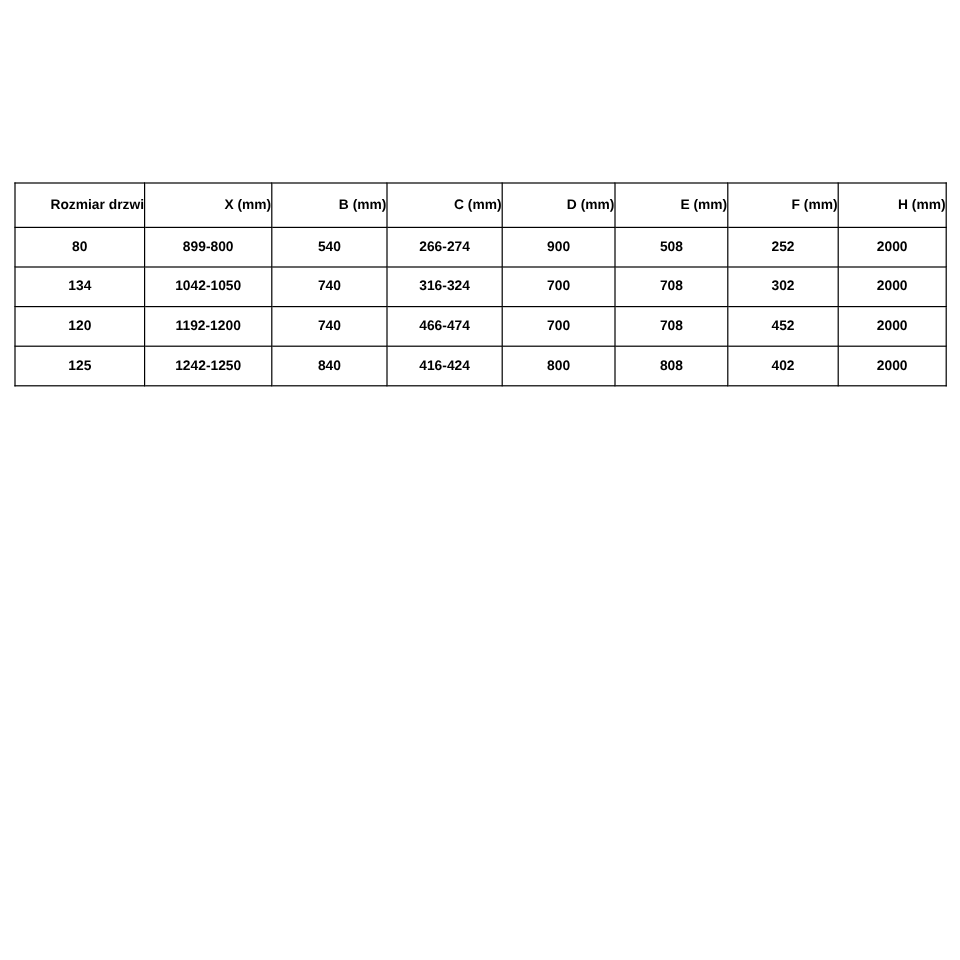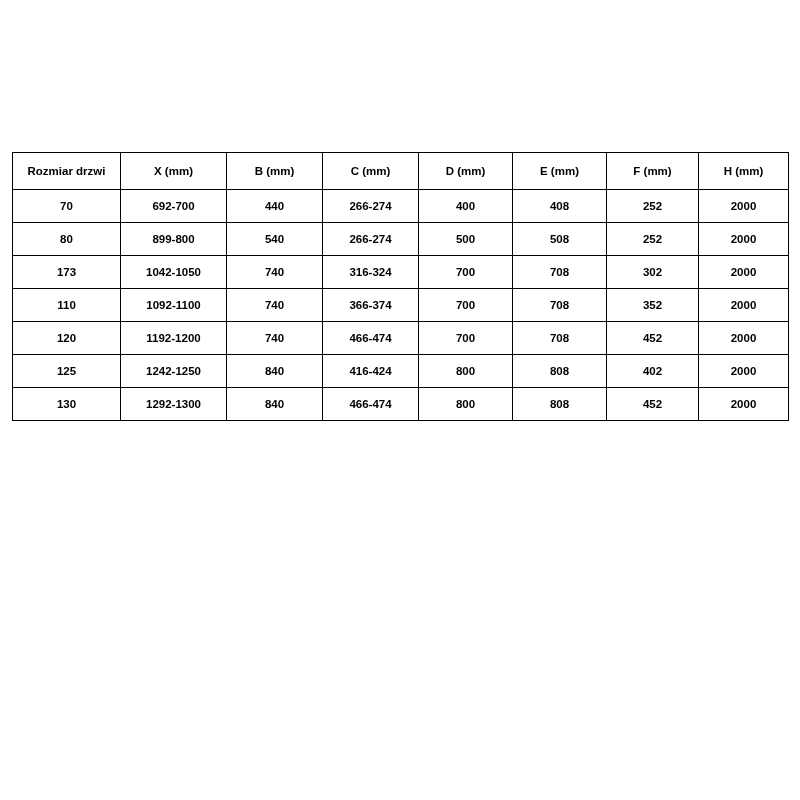--- a/index.html
+++ b/index.html
@@ -31,20 +31,21 @@
     text-align: center;
     vertical-align: middle;
     font-size: 11.5px;
     height: 32px;
     padding: 0;
     line-height: 1.1;
   }
   table.spec-table th {
     font-weight: bold;
     height: 36px;
+    text-align: right;
   }
   table.spec-table td {
     font-weight: bold;
   }
   
   col.c0 { width: 108px; }
   col.c1 { width: 106px; }
   col.c2 { width: 96px; }
   col.c3 { width: 96px; }
   col.c4 { width: 94px; }
@@ -74,57 +75,37 @@
         <th>B (mm)</th>
         <th>C (mm)</th>
         <th>D (mm)</th>
         <th>E (mm)</th>
         <th>F (mm)</th>
         <th>H (mm)</th>
       </tr>
     </thead>
     <tbody>
       <tr>
-        <td>70</td>
-        <td>692-700</td>
-        <td>440</td>
-        <td>266-274</td>
-        <td>400</td>
-        <td>408</td>
-        <td>252</td>
-        <td>2000</td>
-      </tr>
-      <tr>
         <td>80</td>
         <td>899-800</td>
         <td>540</td>
         <td>266-274</td>
-        <td>500</td>
+        <td>900</td>
         <td>508</td>
         <td>252</td>
         <td>2000</td>
       </tr>
       <tr>
-        <td>173</td>
+        <td>134</td>
         <td>1042-1050</td>
         <td>740</td>
         <td>316-324</td>
         <td>700</td>
         <td>708</td>
         <td>302</td>
-        <td>2000</td>
-      </tr>
-      <tr>
-        <td>110</td>
-        <td>1092-1100</td>
-        <td>740</td>
-        <td>366-374</td>
-        <td>700</td>
-        <td>708</td>
-        <td>352</td>
         <td>2000</td>
       </tr>
       <tr>
         <td>120</td>
         <td>1192-1200</td>
         <td>740</td>
         <td>466-474</td>
         <td>700</td>
         <td>708</td>
         <td>452</td>
@@ -133,25 +114,15 @@
       <tr>
         <td>125</td>
         <td>1242-1250</td>
         <td>840</td>
         <td>416-424</td>
         <td>800</td>
         <td>808</td>
         <td>402</td>
         <td>2000</td>
       </tr>
-      <tr>
-        <td>130</td>
-        <td>1292-1300</td>
-        <td>840</td>
-        <td>466-474</td>
-        <td>800</td>
-        <td>808</td>
-        <td>452</td>
-        <td>2000</td>
-      </tr>
     </tbody>
   </table>
 </div>
 
 </body></html>

